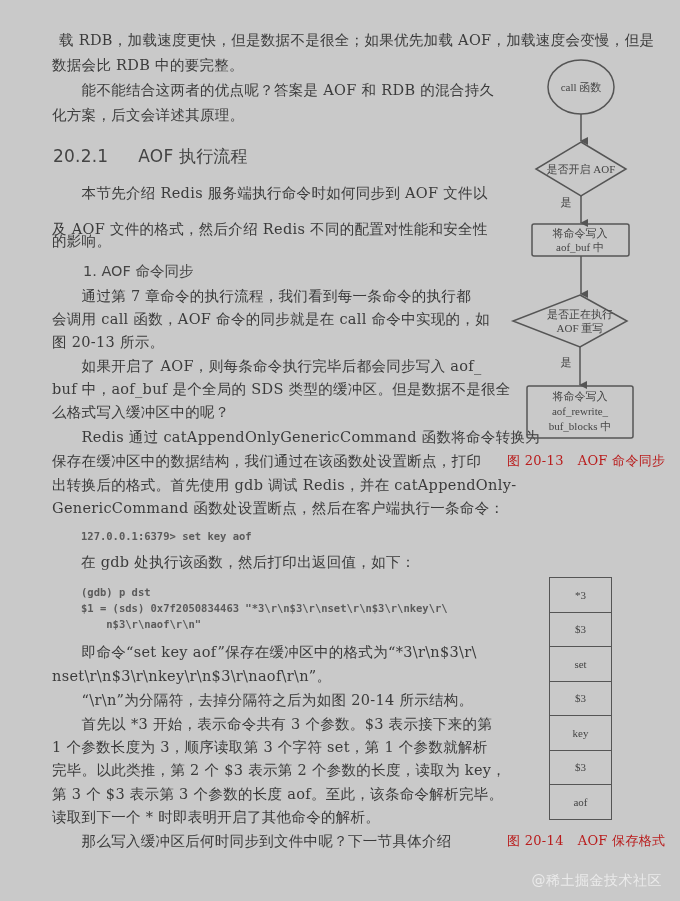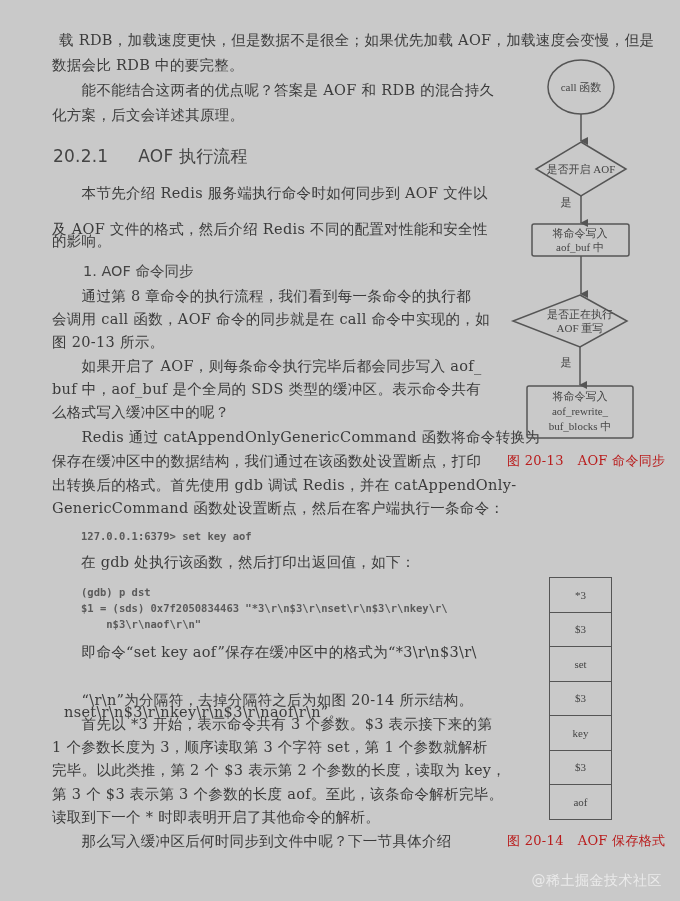--- a/index.html
+++ b/index.html
@@ -57,41 +57,41 @@
 <div class="h2">
   <span class="num">20.2.1</span><span>AOF 执行流程</span>
 </div>
 
 <div class="p" style="top:181px;">　　本节先介绍 Redis 服务端执行命令时如何同步到 AOF 文件以</div>
 <div class="p" style="top:206px;margin-top:11px;">及 AOF 文件的格式，然后介绍 Redis 不同的配置对性能和安全性</div>
 <div class="p" style="top:229px;">的影响。</div>
 
 <div class="h3">1. AOF 命令同步</div>
 
-<div class="p" style="top:284px;">　　通过第 8 章命令的执行流程，我们看到每一条命令的执行都</div>
+<div class="p" style="top:284px;">　　通过第 7 章命令的执行流程，我们看到每一条命令的执行都</div>
 <div class="p" style="top:307px;">会调用 call 函数，AOF 命令的同步就是在 call 命令中实现的，如</div>
 <div class="p" style="top:330px;">图 20-13 所示。</div>
 <div class="p" style="top:354px;">　　如果开启了 AOF，则每条命令执行完毕后都会同步写入 aof_</div>
-<div class="p" style="top:377px;">buf 中，aof_buf 是个全局的 SDS 类型的缓冲区。表示命令共有</div>
+<div class="p" style="top:377px;">buf 中，aof_buf 是个全局的 SDS 类型的缓冲区。但是数据不是很全</div>
 <div class="p" style="top:400px;">么格式写入缓冲区中的呢？</div>
 <div class="p" style="top:425px;">　　Redis 通过 catAppendOnlyGenericCommand 函数将命令转换为</div>
 <div class="p" style="top:449px;">保存在缓冲区中的数据结构，我们通过在该函数处设置断点，打印</div>
 <div class="p" style="top:473px;">出转换后的格式。首先使用 gdb 调试 Redis，并在 catAppendOnly-</div>
 <div class="p" style="top:496px;">GenericCommand 函数处设置断点，然后在客户端执行一条命令：</div>
 
 <div class="code" style="top:528px;">127.0.0.1:6379&gt; set key aof</div>
 
 <div class="p" style="left:81px; top:550px;">在 gdb 处执行该函数，然后打印出返回值，如下：</div>
 
 <div class="code" style="top:584px;">(gdb) p dst</div>
 <div class="code" style="top:600px;">$1 = (sds) 0x7f2050834463 "*3\r\n$3\r\nset\r\n$3\r\nkey\r\</div>
 <div class="code" style="top:616px;">    n$3\r\naof\r\n"</div>
 
 <div class="p" style="top:640px;">　　即命令“set key aof”保存在缓冲区中的格式为“*3\r\n$3\r\</div>
-<div class="p" style="top:700px;margin-left:12px;">nset\r\n$3\r\nkey\r\n$3\r\naof\r\n”。</div>
+<div class="p" style="top:664px;">nset\r\n$3\r\nkey\r\n$3\r\naof\r\n”。</div>
 <div class="p" style="top:688px;">　　“\r\n”为分隔符，去掉分隔符之后为如图 20-14 所示结构。</div>
 <div class="p" style="top:712px;">　　首先以 *3 开始，表示命令共有 3 个参数。$3 表示接下来的第</div>
 <div class="p" style="top:735px;">1 个参数长度为 3，顺序读取第 3 个字符 set，第 1 个参数就解析</div>
 <div class="p" style="top:758px;">完毕。以此类推，第 2 个 $3 表示第 2 个参数的长度，读取为 key，</div>
 <div class="p" style="top:782px;">第 3 个 $3 表示第 3 个参数的长度 aof。至此，该条命令解析完毕。</div>
 <div class="p" style="top:805px;">读取到下一个 * 时即表明开启了其他命令的解析。</div>
 <div class="p" style="top:829px;">　　那么写入缓冲区后何时同步到文件中呢？下一节具体介绍</div>
 
 <svg class="fig" style="left:500px; top:55px;" width="180" height="400" viewBox="500 55 180 400">
   <defs>

